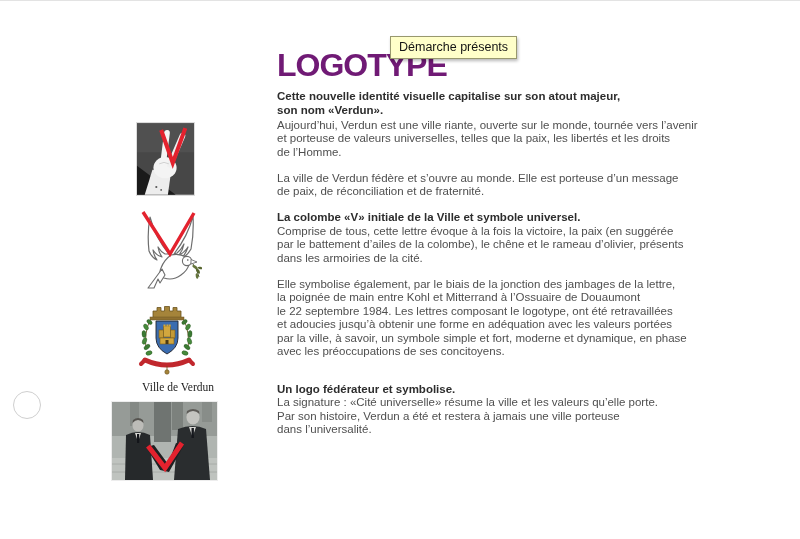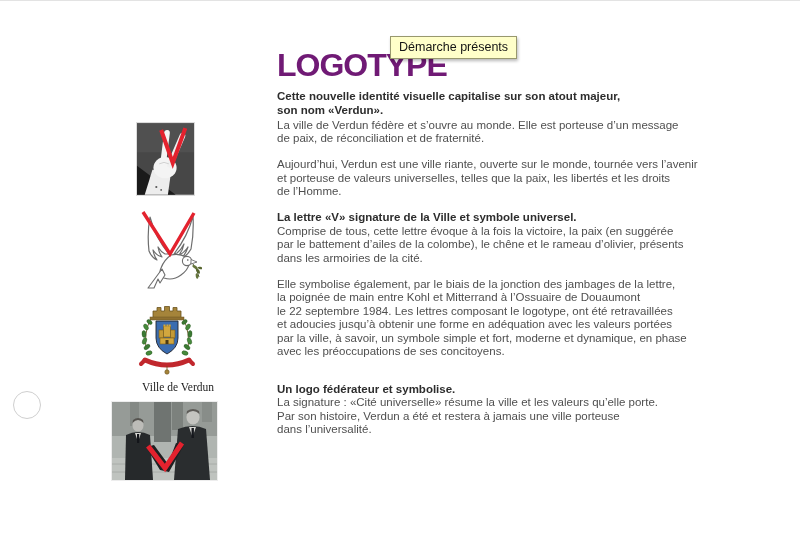--- a/index.html
+++ b/index.html
@@ -180,26 +180,26 @@
       <polyline points="36,44 53,66 70,41" fill="none" stroke="#e3222e" stroke-width="5"></polyline>
     </svg>
   </figure>
 
   <div class="nav-circle"></div>
 
   <main class="main">
     <h1 class="title">LOGOTYPE</h1>
     <p class="para strong lead">Cette nouvelle identité visuelle capitalise sur son atout majeur,
 son nom «Verdun».</p>
-    <p class="para">La ville de Verdun fédère et s’ouvre au monde. Elle est porteuse d’un message
-de paix, de réconciliation et de fraternité.</p>
     <p class="para">Aujourd’hui, Verdun est une ville riante, ouverte sur le monde, tournée vers l’avenir
 et porteuse de valeurs universelles, telles que la paix, les libertés et les droits
 de l’Homme.</p>
-    <h2 class="shead">La lettre «V» signature de la Ville et symbole universel.</h2>
+    <p class="para">La ville de Verdun fédère et s’ouvre au monde. Elle est porteuse d’un message
+de paix, de réconciliation et de fraternité.</p>
+    <h2 class="shead">La colombe «V» initiale de la Ville et symbole universel.</h2>
     <p class="para tight">Comprise de tous, cette lettre évoque à la fois la victoire, la paix (en suggérée
 par le battement d’ailes de la colombe), le chêne et le rameau d’olivier, présents
 dans les armoiries de la cité.</p>
     <p class="para p5gap">Elle symbolise également, par le biais de la jonction des jambages de la lettre,
 la poignée de main entre Kohl et Mitterrand à l’Ossuaire de Douaumont
 le 22 septembre 1984. Les lettres composant le logotype, ont été retravaillées
 et adoucies jusqu’à obtenir une forme en adéquation avec les valeurs portées
 par la ville, à savoir, un symbole simple et fort, moderne et dynamique, en phase
 avec les préoccupations de ses concitoyens.</p>
     <h2 class="shead">Un logo fédérateur et symbolise.</h2>

